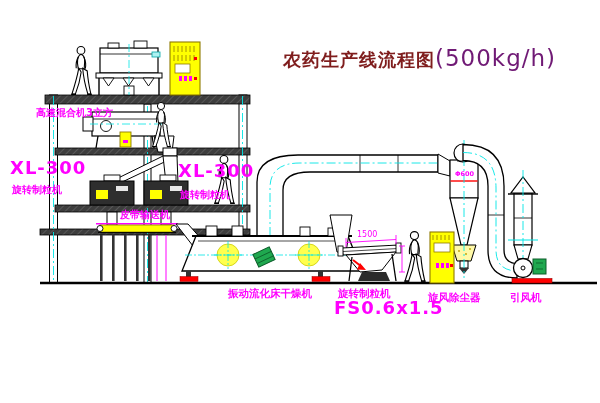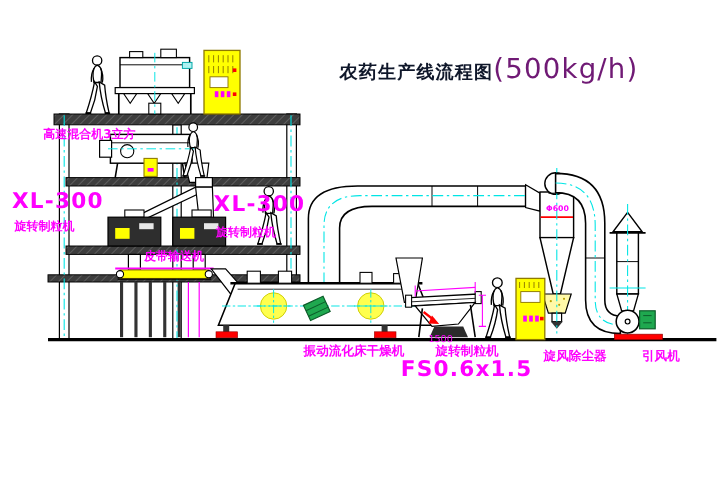--- a/index.html
+++ b/index.html
@@ -3,26 +3,26 @@
 <meta charset="utf-8">
 <style>
   html,body{margin:0;padding:0;background:#ffffff;}
   .stage{
     position:relative;width:600px;height:403px;background:#ffffff;
     overflow:hidden;font-family:"DejaVu Sans",sans-serif;
   }
   .stage svg{position:absolute;left:0;top:0;}
   .lbl{position:absolute;color:#ff00ff;white-space:nowrap;line-height:1;}
   .lbl.s{font-size:10px;font-weight:700;}
-  .lbl.m{font-size:10.5px;font-weight:700;margin-left:25px;}
+  .lbl.m{font-size:10.5px;font-weight:700;}
   .lbl.model{font-size:18px;font-weight:700;letter-spacing:1px;}
-  .lbl.dim{font-size:8px;font-weight:400;margin-top:48px;}
+  .lbl.dim{font-size:8px;font-weight:400;}
   .lbl.tiny{font-size:6.5px;font-weight:700;}
   .title{position:absolute;white-space:nowrap;line-height:1;}
-  .t-zh{font-size:15px;font-weight:700;color:#0f172a;letter-spacing:1px;}
+  .t-zh{font-size:18px;font-weight:700;color:#7f1d1d;letter-spacing:1px;}
   .t-cap{font-size:23px;font-weight:400;color:#701a75;letter-spacing:1px;}
 </style>
 </head>
 <body>
 
 <div class="stage">
 <svg width="600" height="403" viewBox="0 0 600 403">
   <defs>
     <pattern id="slabHatch" width="5" height="5" patternUnits="userSpaceOnUse" patternTransform="rotate(45)">
       <rect width="5" height="5" fill="#3d3d3d"></rect>

